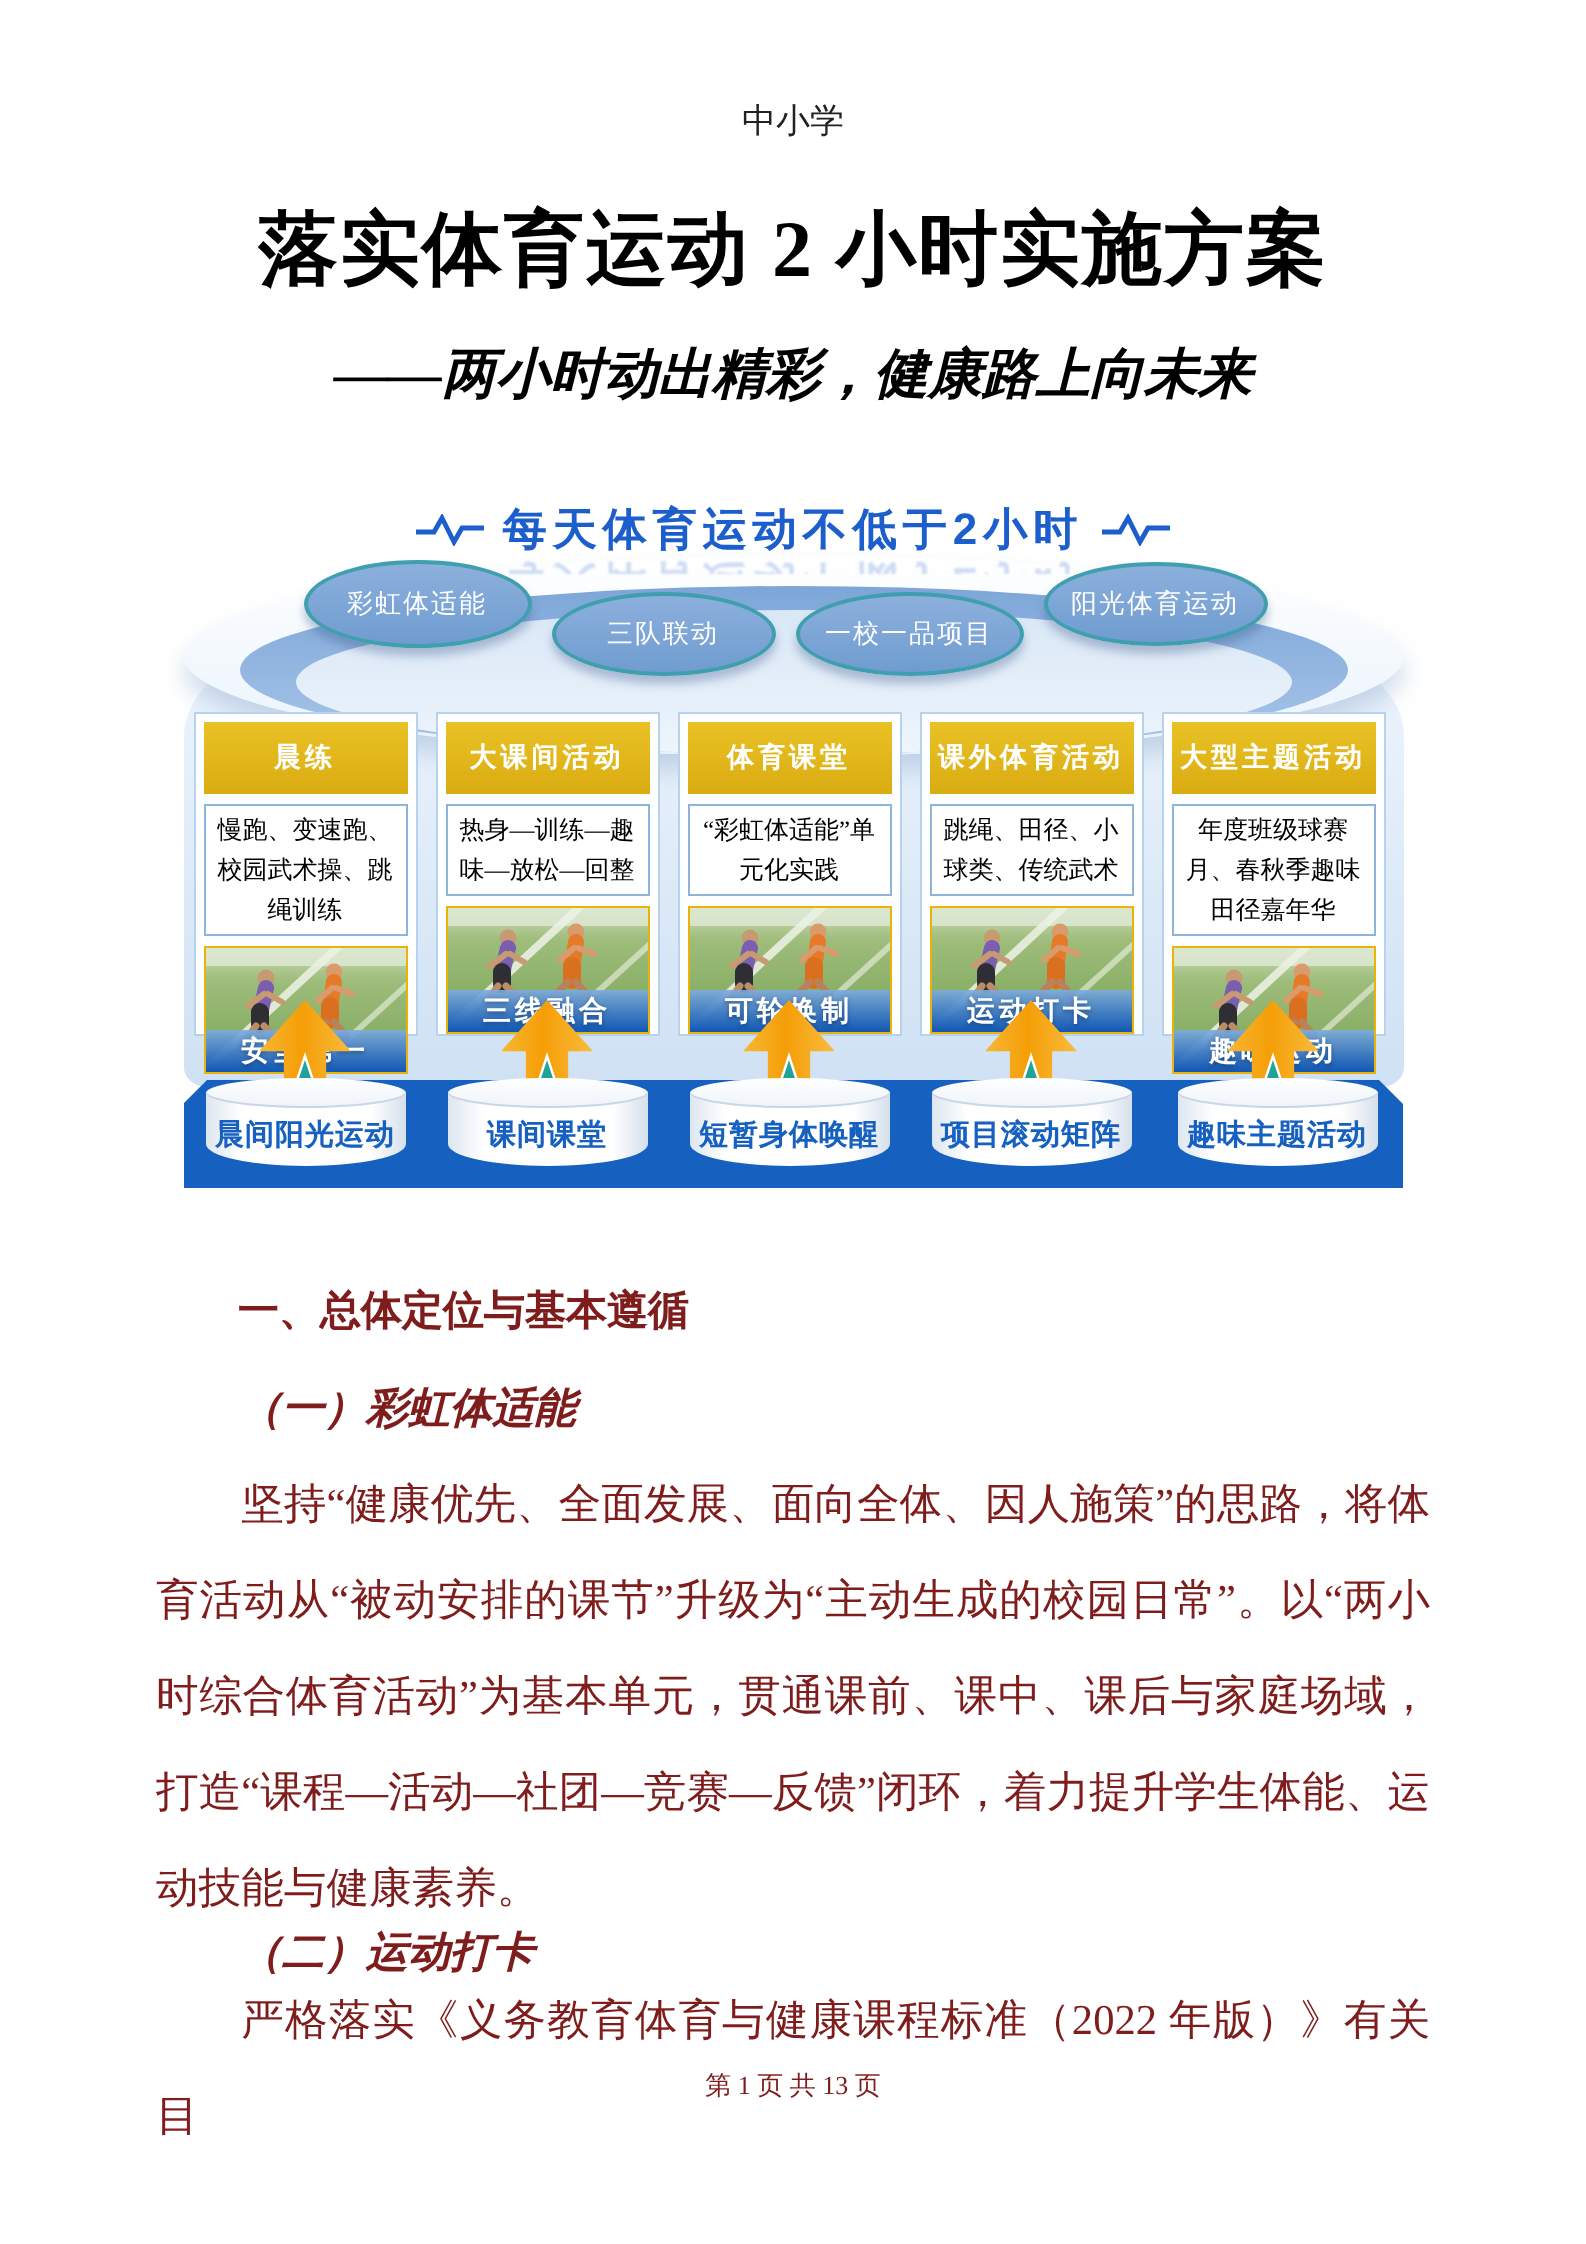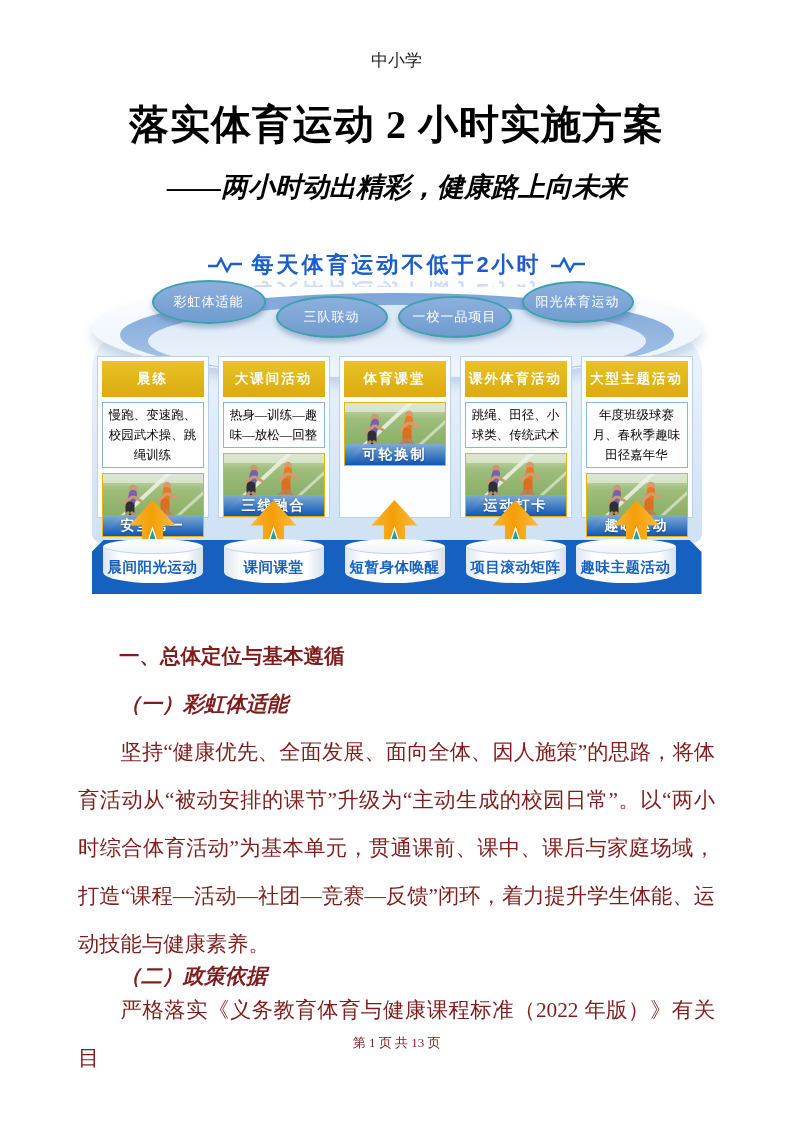--- a/index.html
+++ b/index.html
@@ -74,21 +74,21 @@
     clip-path:polygon(50% 0%,61% 35%,98% 35%,68% 57%,79% 91%,50% 70%,21% 91%,32% 57%,2% 35%,39% 35%);
     background:#ffffff; }
   .star-shape.inner { inset:4px;
     background:linear-gradient(180deg,#24a89e,#15867e); }
   .star-char { position:absolute; top:16px; left:0; right:0; text-align:center;
     color:#fff; font-size:13px; font-weight:700; }
   
   .band { position:absolute; left:0; right:0; top:290px; height:54px; background:#1660bf;
     clip-path:polygon(12px 0,calc(100% - 12px) 0,100% 12px,100% 100%,0 100%,0 12px); z-index:8; }
   .pillar-zone { position:absolute; top:296px; width:112px; z-index:10; display:flex; justify-content:center; }
-  .pz-0 { left:5px; } .pz-1 { left:126px; } .pz-2 { left:247px; } .pz-3 { left:368px; } .pz-4 { left:478px; }
+  .pz-0 { left:5px; } .pz-1 { left:126px; } .pz-2 { left:247px; } .pz-3 { left:368px; } .pz-4 { left:491px; }
   .cylinder { position:relative; width:100px; height:37px;
     background:linear-gradient(90deg,#dde6f0,#ffffff 18%,#ffffff 82%,#d5e0ec);
     border-radius:0 0 50px 50px / 0 0 11px 11px; }
   .cylinder::before { content:""; position:absolute; top:-7px; left:0; width:100%; height:15px;
     background:linear-gradient(180deg,#ffffff,#eef3f9); border-radius:50%;
     box-shadow:inset 0 -1px 0 #c9d6e5; }
   .cylinder-label { position:relative; z-index:2; display:flex; align-items:center; justify-content:center;
     height:100%; padding-top:6px; color:#1660bf; font-size:14.5px; font-weight:700; letter-spacing:.5px; }
   
   .body-text { margin-top:32px; font-size:21px; color:#7f1d1d; }
@@ -192,20 +192,21 @@
       <div class="card-desc">热身—训练—趣味—放松—回整</div>
       <div class="card-photo">
         <svg class="scene">
             <use href="#runners"></use>
           </svg>
         <div class="photo-caption">三线融合</div>
       </div>
     </div>
     <div class="card card-2">
       <div class="card-header">体育课堂</div>
+      <div class="card-desc">“彩虹体适能”单元化实践</div>
       <div class="card-photo">
         <svg class="scene">
             <use href="#runners"></use>
           </svg>
         <div class="photo-caption">可轮换制</div>
       </div>
     </div>
     <div class="card card-3">
       <div class="card-header">课外体育活动</div>
       <div class="card-desc">跳绳、田径、小球类、传统武术</div>
@@ -295,19 +296,19 @@
         <div class="cylinder-label">趣味主题活动</div>
       </div>
     </div>
 
   </div>
 
   <div class="body-text">
     <div class="h1">一、总体定位与基本遵循</div>
     <div class="h2">（一）彩虹体适能</div>
     <p class="para">坚持“健康优先、全面发展、面向全体、因人施策”的思路，将体育活动从“被动安排的课节”升级为“主动生成的校园日常”。以“两小时综合体育活动”为基本单元，贯通课前、课中、课后与家庭场域，打造“课程—活动—社团—竞赛—反馈”闭环，着力提升学生体能、运动技能与健康素养。</p>
-    <div class="h2 tight">（二）政策依据</div>
+    <div class="h2 tight">（二）运动打卡</div>
     <p class="para last-just">严格落实《义务教育体育与健康课程标准（2022 年版）》有关目</p>
   </div>
 
   <div class="footer">第 1 页 共 13 页</div>
 
 </div>
 
 </body></html>

